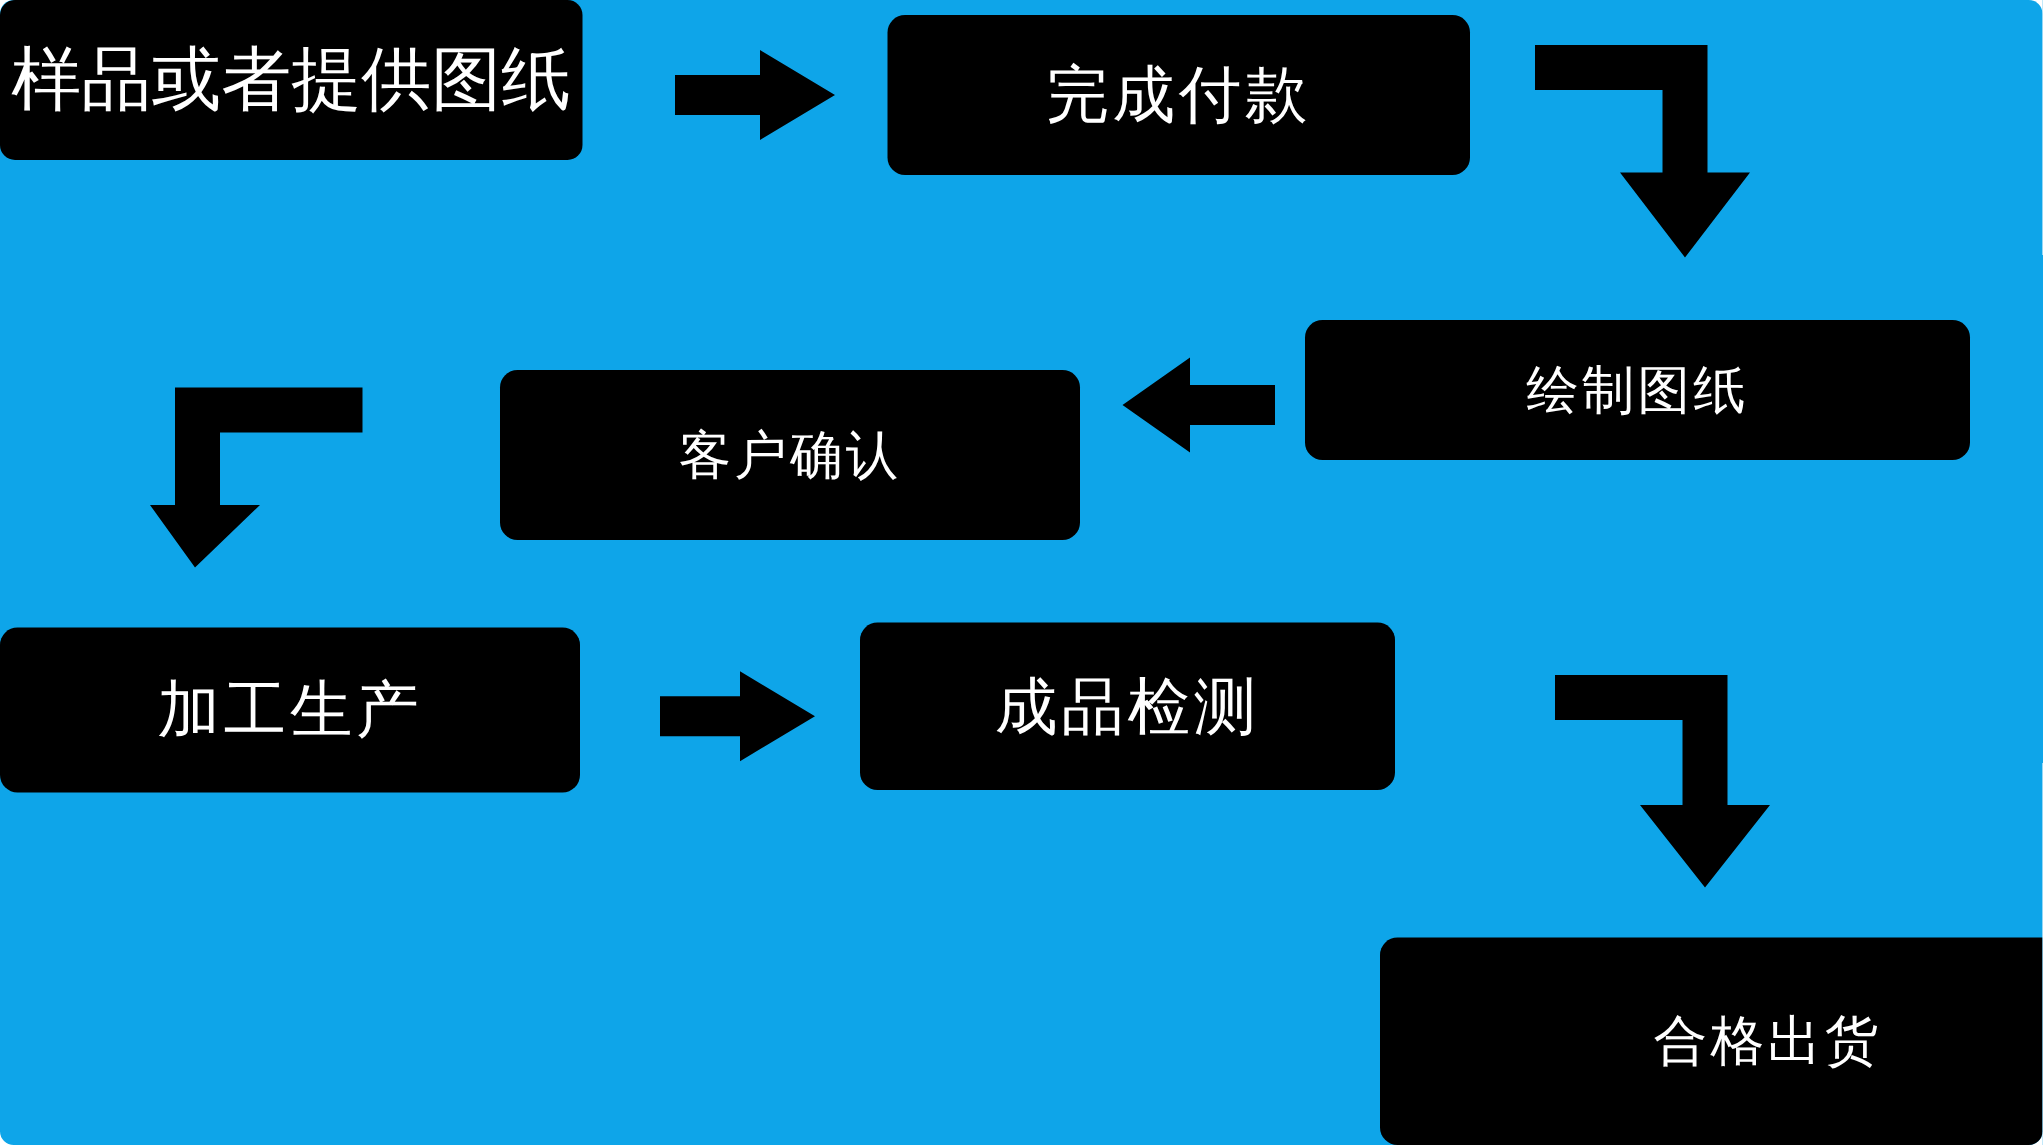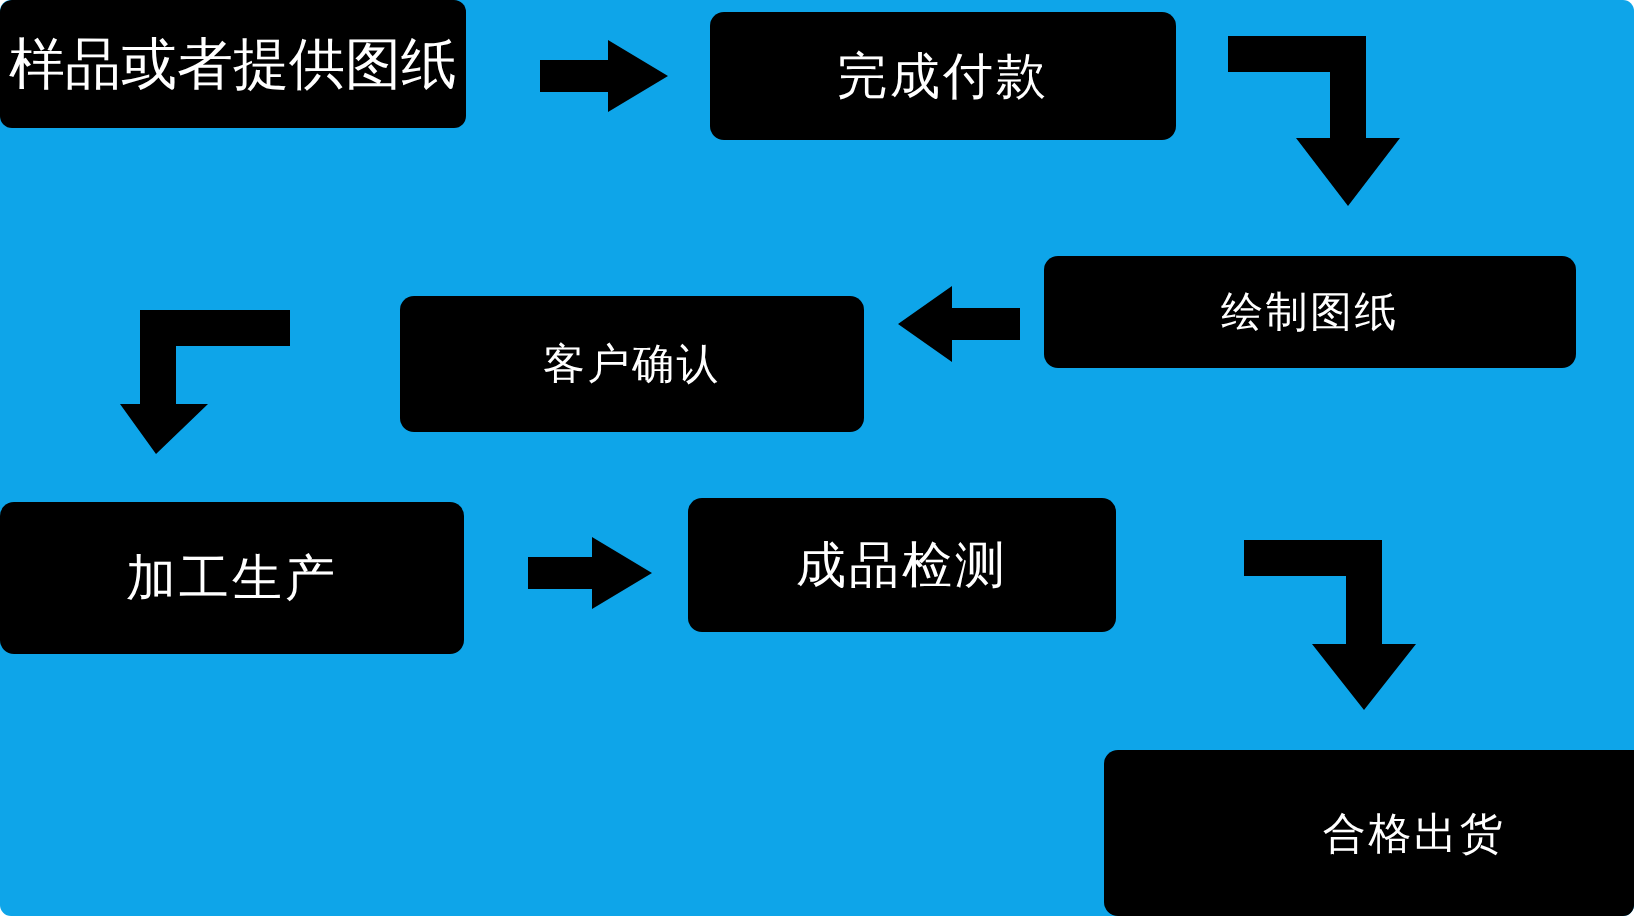--- a/index.html
+++ b/index.html
@@ -33,21 +33,21 @@
   .node-label {
     display: block;
     white-space: nowrap;
   }
   
   #node-sample   { left: 0px;    top: 0px;   width: 466px; height: 128px; font-size: 56px; border-radius: 12px; }
   #node-sample .node-label { letter-spacing: 0.0em; }
   #node-payment  { left: 710px;  top: 12px;   width: 466px; height: 128px; font-size: 50px; }
   #node-confirm  { left: 400px;  top: 256px; width: 464px; height: 136px; font-size: 42px; margin-top: 40px; }
   #node-draw     { left: 1044px; top: 256px; width: 532px; height: 112px; font-size: 42px; }
-  #node-produce  { left: 0px;    top: 502px; width: 464px; height: 152px; font-size: 50px; }
+  #node-produce  { left: 0px;    top: 502px; width: 464px; height: 132px; font-size: 50px; }
   #node-inspect  { left: 688px;  top: 498px; width: 428px; height: 134px; font-size: 50px; }
   #node-ship     { left: 1104px; top: 750px; width: 620px; height: 166px; font-size: 43px; }
 
   
   .arrow {
     position: absolute;
   }
   .arrow svg { display: block; }
 </style>
 </head>

